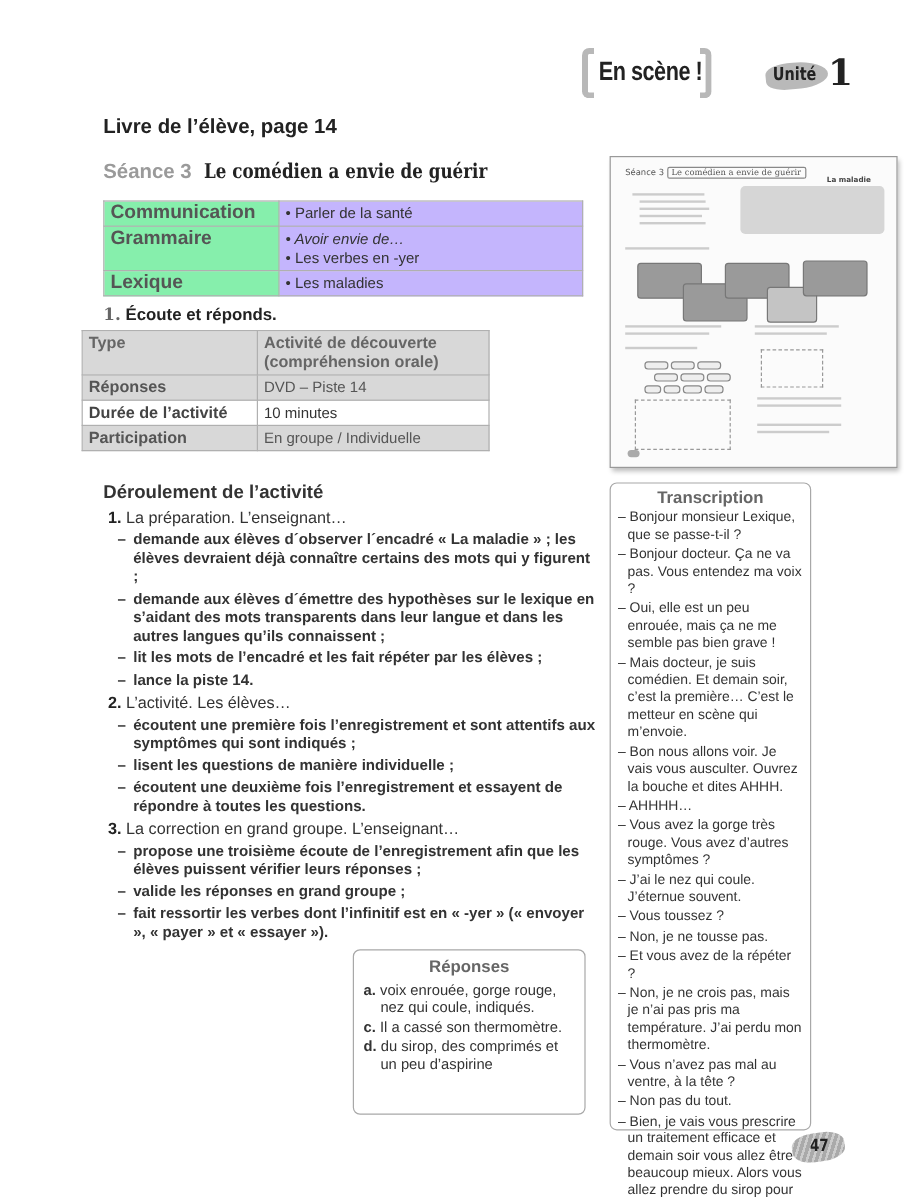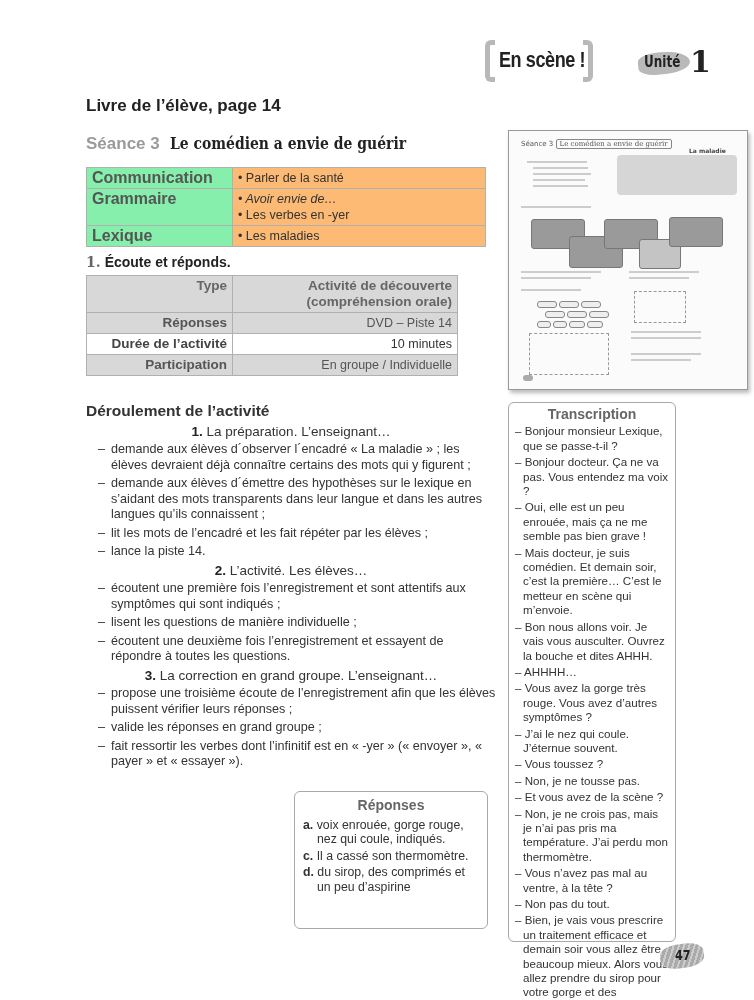--- a/index.html
+++ b/index.html
@@ -18,36 +18,36 @@
   
   .book-ref{left:86px;top:96px;font-size:17px;font-weight:bold;color:#222;font-family:"Liberation Sans",sans-serif;}
   .seance{left:86px;top:133px;font-family:"Liberation Sans",sans-serif;font-size:17px;}
   .seance-num{color:#9a9a9a;font-weight:bold;}
   .seance-title{font-weight:bold;color:#222;margin-left:6px;font-family:"DejaVu Serif",serif;font-size:17px;display:inline-block;transform:scaleX(0.82);transform-origin:left;}
   
   table{border-collapse:collapse;font-family:"Liberation Sans",sans-serif;font-size:12.5px;}
   td{border:1.5px solid #b0b0b0;padding:2px 5px;vertical-align:top;line-height:16px;}
   .t1{left:86px;top:167px;width:400px;}
   .t1 td.k{background:#86efac;color:#555;font-weight:bold;font-size:16px;width:135px;}
-  .t1 td.v{background:#fdba74;color:#333;}
-  .t2{left:86px;top:275px;width:372px;text-align:right;}
+  .t1 td.v{background:#c4b5fd;color:#333;}
+  .t2{left:68px;top:275px;width:340px;}
   .t2 td.k{font-weight:bold;font-size:13.5px;width:135px;}
   .t2 tr.dark td{background:#d8d8d8;color:#555;}
   .t2 tr.light td{background:#fff;color:#333;}
   .t2 tr.light td.k{color:#444;}
   .t2 tr.hdr td{font-weight:bold;color:#666;font-size:13.5px;}
   .ex-title{left:86px;top:254px;font-family:"Liberation Sans",sans-serif;font-size:14px;font-weight:bold;}
   .ex-num{font-family:"DejaVu Serif",serif;color:#666;font-weight:bold;margin-right:4px;}
   
   .der{left:86px;top:403px;width:410px;font-family:"Liberation Sans",sans-serif;font-size:12.6px;color:#333;line-height:15.5px;}
   .der h2{margin:0 0 5px;font-size:15.5px;color:#333;}
-  .step{margin:0 4px 3px;font-size:13.5px;text-align:center;}
+  .step{margin:0 4px 3px;font-size:13.5px;}
   .step b{color:#222;}
   ul.dash{list-style:none;margin:0 0 3px;padding:0 0 0 12px;}
-  ul.dash li{position:relative;padding-left:13px;margin-bottom:3px;}
+  ul.dash li{position:relative;padding-left:13px;margin-bottom:3px;font-weight:bold;}
   ul.dash li:before{content:"–";position:absolute;left:0;}
   .remark{padding-left:12px;margin-top:4px;}
   
   .rep{left:294px;top:791px;width:194px;height:138px;border:1.5px solid #a8a8a8;border-radius:6px;box-sizing:border-box;padding:6px 8px;font-family:"Liberation Sans",sans-serif;font-size:12.3px;color:#333;line-height:14.5px;}
   .rep h3{margin:0 0 5px;text-align:center;color:#666;font-size:14px;}
   .rep .item{margin-bottom:2px;padding-left:14px;text-indent:-14px;}
   
   .thumb{left:508px;top:130px;width:238px;height:258px;border:1px solid #999;background:#fbfbfb;box-shadow:2px 3px 4px #bbb;overflow:hidden;}
   .thumb .ttl{position:absolute;left:12px;top:8px;font-size:7px;color:#555;white-space:nowrap;}
   .thumb .tbox{display:inline-block;border:1px solid #888;border-radius:2px;padding:0 3px;font-family:"DejaVu Serif",serif;}
@@ -205,21 +205,21 @@
   <div class="ln">– Bonjour monsieur Lexique, que se passe-t-il ?</div>
   <div class="ln">– Bonjour docteur. Ça ne va pas. Vous entendez ma voix ?</div>
   <div class="ln">– Oui, elle est un peu enrouée, mais ça ne me semble pas bien grave !</div>
   <div class="ln">– Mais docteur, je suis comédien. Et demain soir, c’est la première… C’est le metteur en scène qui m’envoie.</div>
   <div class="ln">– Bon nous allons voir. Je vais vous ausculter. Ouvrez la bouche et dites AHHH.</div>
   <div class="ln">– AHHHH…</div>
   <div class="ln">– Vous avez la gorge très rouge. Vous avez d’autres symptômes ?</div>
   <div class="ln">– J’ai le nez qui coule. J’éternue souvent.</div>
   <div class="ln">– Vous toussez ?</div>
   <div class="ln">– Non, je ne tousse pas.</div>
-  <div class="ln">– Et vous avez de la scène ?</div>
+  <div class="ln">– Et vous avez de la répéter ?</div>
   <div class="ln">– Non, je ne crois pas, mais je n’ai pas pris ma température. J’ai perdu mon thermomètre.</div>
   <div class="ln">– Vous n’avez pas mal au ventre, à la tête ?</div>
   <div class="ln">– Non pas du tout.</div>
   <div class="ln">– Bien, je vais vous prescrire un traitement efficace et demain soir vous allez être beaucoup mieux. Alors vous allez prendre du sirop pour votre gorge et des comprimés pour le rhume. Vous pouvez aussi prendre un peu d’aspirine. Voici votre ordonnance. Et reposez-vous jusqu’à demain soir. Évitez de parler !</div>
 
 </div>
 
 <div class="abs pnum">
   <div class="pnum-bg"></div>
   <span class="pnum-t">47</span>

